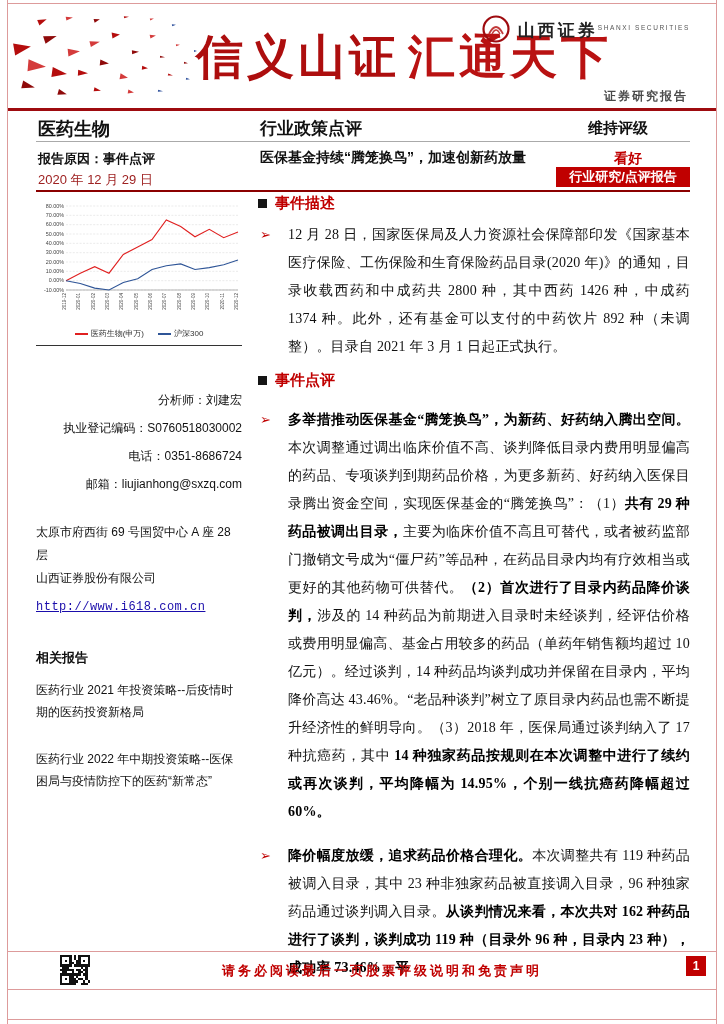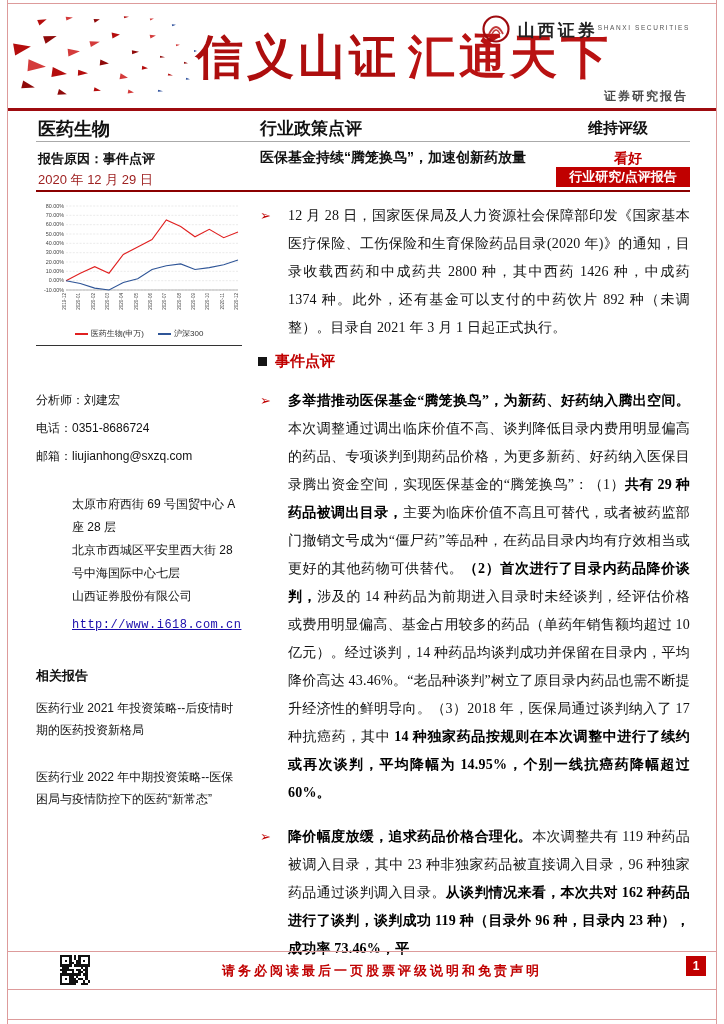--- a/index.html
+++ b/index.html
@@ -35,22 +35,22 @@
   .darkline{position:absolute;left:36px;width:654px;top:190px;height:2px;background:#8b0000;}
   
   .leftcol{position:absolute;left:36px;top:194px;width:206px;}
   .chart-title{font-size:12px;font-weight:bold;color:#111;padding-bottom:4px;border-bottom:1px solid #333;}
   .chart-svg{display:block;margin-top:8px;width:206px;height:124px;}
   .legend{display:flex;justify-content:center;gap:14px;margin-top:2px;font-size:8px;color:#333;}
   .leg-item{display:flex;align-items:center;gap:3px;}
   .leg-line{display:inline-block;width:13px;height:2px;}
   .l-div{margin-top:6px;height:1px;background:#333;}
   .analyst{margin-top:46px;font-size:12px;color:#111;}
-  .analyst div{margin-bottom:11px;}
-  .addr{margin-top:28px;font-size:12px;color:#111;line-height:1.92;margin-left:36px;}
+  .analyst div{margin-bottom:11px;text-align:right;}
+  .addr{margin-top:28px;font-size:12px;color:#111;line-height:1.92;}
   .website{display:inline-block;margin-top:6px;font-size:12px;color:#1a0dab;text-decoration:underline;font-family:"Liberation Mono",monospace;letter-spacing:.5px;text-align:center;}
   .related-title{margin-top:30px;font-size:13px;font-weight:bold;color:#111;}
   .related{margin-top:12px;font-size:12px;color:#111;line-height:1.85;}
   .related + .related{margin-top:24px;}
   
   .rightcol{position:absolute;left:258px;top:194px;width:432px;
             font-family:"Liberation Serif",serif;}
   .sec-h{display:flex;align-items:center;gap:8px;font-size:15px;font-weight:bold;color:#c00000;
          font-family:"Liberation Sans",sans-serif;}
   .sq{display:inline-block;width:9px;height:9px;background:#151515;}
@@ -189,37 +189,41 @@
       </span>
       <span class="leg-item">
         <i class="leg-line" style="background: rgb(47, 85, 151);"></i>
         <span>沪深300</span>
       </span>
     </div>
     <div class="l-div"></div>
 
     <div class="analyst">
       <div>分析师：刘建宏</div>
+      <div>执业登记编码：S0760518030002</div>
       <div>电话：0351-8686724</div>
       <div>邮箱：liujianhong@sxzq.com</div>
     </div>
 
     <div class="addr">
       <div>太原市府西街 69 号国贸中心 A 座 28 层</div>
-      <div>北京市西城区平安里西大街 28 号中海国际中心七层</div>
       <div>山西证券股份有限公司</div>
       <a class="website" href="#">http://www.i618.com.cn</a>
     </div>
 
     <div class="related-title">相关报告</div>
     <div class="related">医药行业 2021 年投资策略--后疫情时期的医药投资新格局</div>
     <div class="related">医药行业 2022 年中期投资策略--医保困局与疫情防控下的医药“新常态”</div>
   </div>
 
   <div class="rightcol">
+    <div class="sec-h">
+      <span class="sq"></span>
+      <span>事件描述</span>
+    </div>
     <div class="bullet-para">
       <span class="arrow">➢</span>
       <span>12 月 28 日，国家医保局及人力资源社会保障部印发《国家基本医疗保险、工伤保险和生育保险药品目录(2020 年)》的通知，目录收载西药和中成药共 2800 种，其中西药 1426 种，中成药 1374 种。此外，还有基金可以支付的中药饮片 892 种（未调整）。目录自 2021 年 3 月 1 日起正式执行。</span>
     </div>
 
     <div class="sec-h sec2">
       <span class="sq"></span>
       <span>事件点评</span>
     </div>
     <div class="bullet-para cmt">

